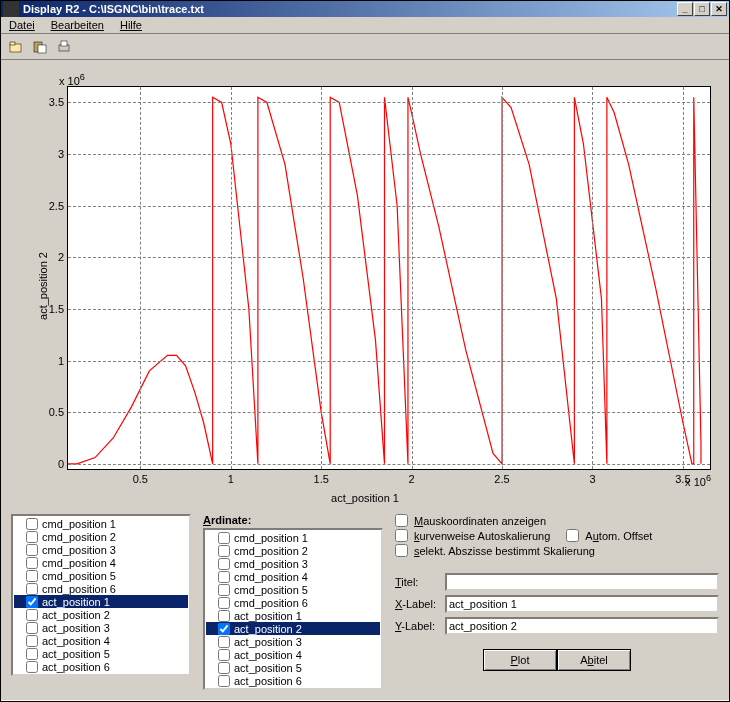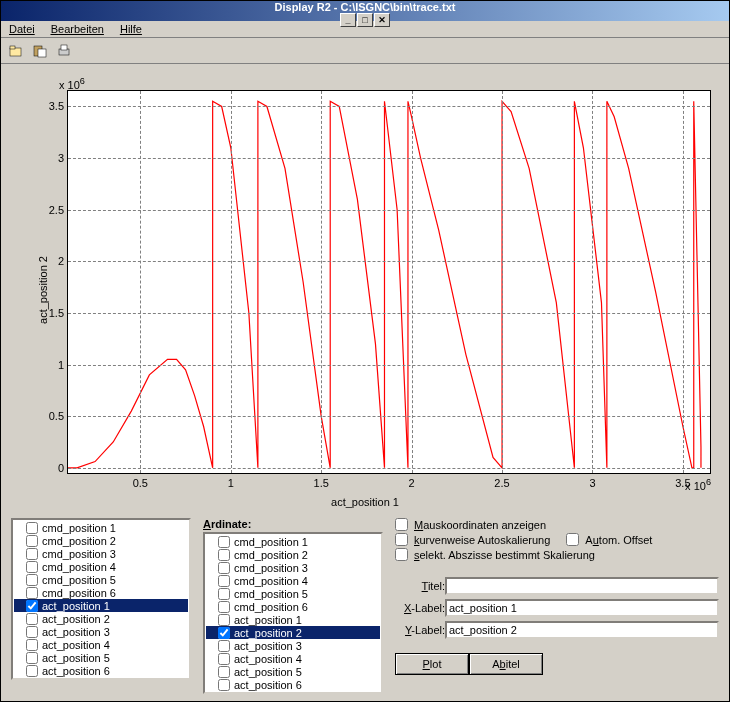--- a/index.html
+++ b/index.html
@@ -20,21 +20,20 @@
     display: flex;
     flex-direction: column;
   }
   .titlebar {
     height: 20px;
     background: linear-gradient(to right, #0a246a, #a6caf0);
     color: #fff;
     display: flex;
     align-items: center;
     padding: 0 2px;
-    flex-direction: column;
   }
   .title-icon { width: 16px; height: 16px; background: #333; margin-right: 4px; }
   .title-text { flex: 1; font-weight: bold; font-size: 11px; }
   .title-buttons { display: flex; gap: 1px; }
   .title-btn {
     width: 16px; height: 14px; background: #d4d0c8;
     border: 1px solid #fff; border-right-color:#404040; border-bottom-color:#404040;
     font-size: 9px; line-height: 12px; text-align: center; color:#000; font-family: Arial;
     font-weight: bold;
   }
@@ -130,30 +129,30 @@
     font-size: 11px;
     white-space: nowrap;
   }
   .list-item input { margin: 0 4px 0 0; width:12px; height:12px; }
   .list-item.selected { background: #0a246a; color: #fff; }
   .right-col { flex: 1; }
   .check-row { display: flex; align-items: center; margin-bottom: 2px; gap: 4px; }
   .check-row input { margin: 0 2px 0 0; }
   .check-row-pair { display:flex; gap: 16px; }
   .form-row { display: flex; align-items: center; margin-top: 4px; }
-  .form-row label { width: 50px; text-align: right; }
+  .form-row label { width: 50px; text-align: left; }
   .form-row input[type=text] {
     flex: 1;
     border: 2px inset #d4d0c8;
     height: 18px;
     font-size: 11px;
     padding: 0 2px;
     background: #fff;
   }
-  .btn-row { display: flex; margin-top: 14px; }
+  .btn-row { display: flex; justify-content: center; margin-top: 14px; }
   .btn {
     width: 74px; height: 22px;
     background: #d4d0c8;
     border: 1px solid #000;
     box-shadow: inset 1px 1px #fff, inset -1px -1px #808080;
     font-size: 11px;
   }
   .statusbar { height: 7px; border-top: 1px solid #fff; }
   ::-webkit-scrollbar { width: 16px; background: #d4d0c8; }
   ::-webkit-scrollbar-thumb { background: #d4d0c8; border: 1px solid #808080; box-shadow: inset 1px 1px #fff; }

